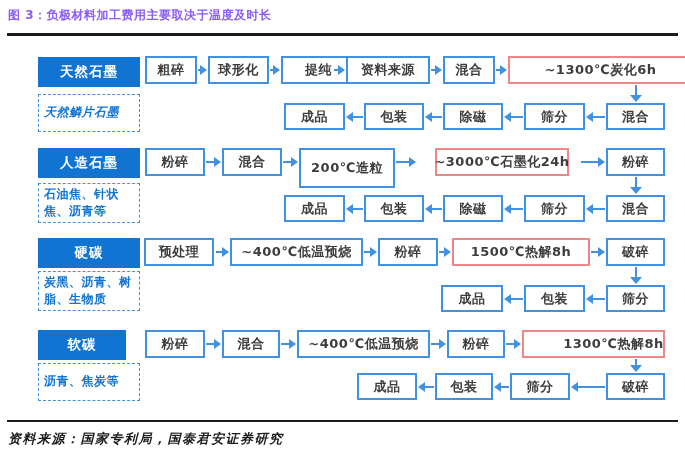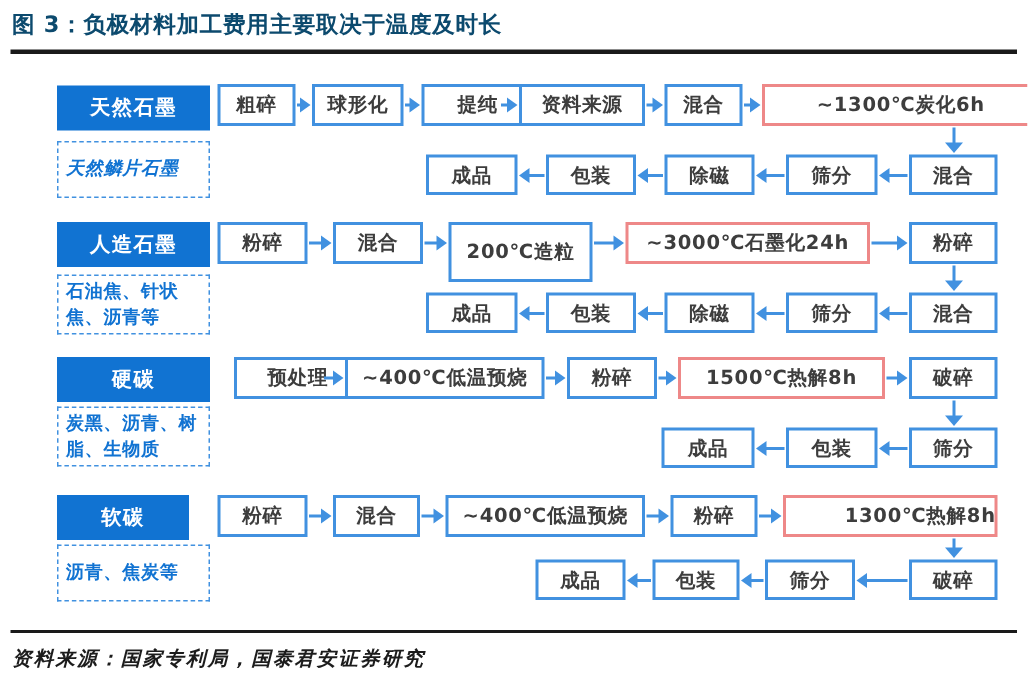--- a/index.html
+++ b/index.html
@@ -9,21 +9,21 @@
     --arrow:#4191e0;
     --sub-text:#1173d2;
   }
   html,body{margin:0;padding:0;background:#fff;}
   .canvas{
     position:relative;width:685px;height:461px;background:#ffffff;overflow:hidden;
     font-family:"DejaVu Sans","Liberation Sans",sans-serif;
   }
   .title{
     position:absolute;left:8px;top:7px;width:670px;
-    font-size:15px;font-weight:700;color:#0c4a6e;letter-spacing:.5px;white-space:nowrap;
+    font-size:12px;font-weight:700;color:#8b5cf6;letter-spacing:.5px;white-space:nowrap;
   }
   .title-rule{position:absolute;left:7px;top:33px;width:671px;height:3px;background:#1a1a1a;}
   .footer-rule{position:absolute;left:7px;top:420px;width:671px;height:2px;background:#1a1a1a;}
   .source{
     position:absolute;left:8px;top:430px;width:670px;
     font-family:"DejaVu Serif","Liberation Serif",serif;font-style:italic;font-weight:700;
     font-size:13px;color:#1c1c1c;letter-spacing:1.5px;white-space:nowrap;
   }
   #flow{position:absolute;left:0;top:0;width:100%;height:100%;}
   .cat{
@@ -85,37 +85,37 @@
       <div class="node" style="left: 606px; top: 103px; width: 59px; height: 27px;">混合</div>
       <div class="harrow left" style="left: 586px; top: 111.5px; width: 19px;"></div>
       <div class="varrow" style="left: 630px; top: 85px; height: 17px;"></div>
       <div class="cat" style="left: 38px; top: 148px; width: 102px; height: 30px;">人造石墨</div>
       <div class="sub" style="left: 38px; top: 183px; width: 102px; height: 40px;">石油焦、针状焦、沥青等</div>
       <div class="node" style="left: 145px; top: 148px; width: 60px; height: 28px;">粉碎</div>
       <div class="node" style="left: 222px; top: 148px; width: 60px; height: 28px;">混合</div>
       <div class="harrow right" style="left: 206px; top: 157px; width: 15px;"></div>
       <div class="node" style="left: 299px; top: 148px; width: 96px; height: 40px;">200℃造粒</div>
       <div class="harrow right" style="left: 283px; top: 157px; width: 15px;"></div>
-      <div class="node hot" style="left: 417px; top: 148px; width: 163px; height: 28px;">~3000℃石墨化24h</div>
+      <div class="node hot" style="left: 435px; top: 148px; width: 134px; height: 28px;">~3000℃石墨化24h</div>
       <div class="harrow right" style="left: 396px; top: 157px; width: 20px;"></div>
       <div class="node" style="left: 606px; top: 148px; width: 59px; height: 28px;">粉碎</div>
       <div class="harrow right" style="left: 581px; top: 157px; width: 24px;"></div>
       <div class="node" style="left: 284px; top: 195px; width: 61px; height: 27px;">成品</div>
       <div class="node" style="left: 364px; top: 195px; width: 60px; height: 27px;">包装</div>
       <div class="harrow left" style="left: 346px; top: 203.5px; width: 17px;"></div>
       <div class="node" style="left: 443px; top: 195px; width: 60px; height: 27px;">除磁</div>
       <div class="harrow left" style="left: 425px; top: 203.5px; width: 17px;"></div>
       <div class="node" style="left: 524px; top: 195px; width: 61px; height: 27px;">筛分</div>
       <div class="harrow left" style="left: 504px; top: 203.5px; width: 19px;"></div>
       <div class="node" style="left: 606px; top: 195px; width: 59px; height: 27px;">混合</div>
       <div class="harrow left" style="left: 586px; top: 203.5px; width: 19px;"></div>
       <div class="varrow" style="left: 630px; top: 177px; height: 17px;"></div>
       <div class="cat" style="left: 38px; top: 238px; width: 102px; height: 30px;">硬碳</div>
       <div class="sub" style="left: 38px; top: 271px; width: 102px; height: 40px;">炭黑、沥青、树脂、生物质</div>
-      <div class="node" style="left: 156px; top: 238px; width: 85px; height: 28px;">预处理</div>
+      <div class="node" style="left: 144px; top: 238px; width: 70px; height: 28px;">预处理</div>
       <div class="node" style="left: 230px; top: 238px; width: 133px; height: 28px;">~400℃低温预烧</div>
       <div class="harrow right" style="left: 216px; top: 247px; width: 13px;"></div>
       <div class="node" style="left: 378px; top: 238px; width: 60px; height: 28px;">粉碎</div>
       <div class="harrow right" style="left: 364px; top: 247px; width: 13px;"></div>
       <div class="node hot" style="left: 452px; top: 238px; width: 138px; height: 28px;">1500℃热解8h</div>
       <div class="harrow right" style="left: 439px; top: 247px; width: 12px;"></div>
       <div class="node" style="left: 606px; top: 238px; width: 59px; height: 28px;">破碎</div>
       <div class="harrow right" style="left: 591px; top: 247px; width: 14px;"></div>
       <div class="node" style="left: 441px; top: 285px; width: 62px; height: 27px;">成品</div>
       <div class="node" style="left: 524px; top: 285px; width: 61px; height: 27px;">包装</div>

